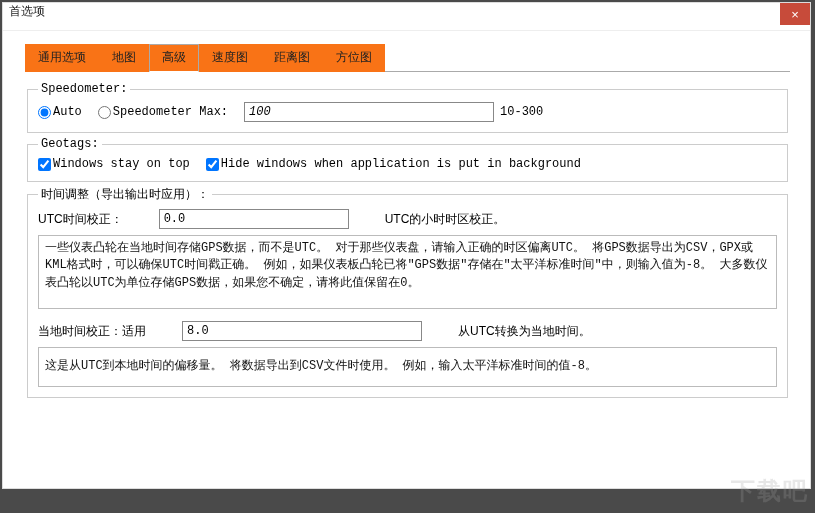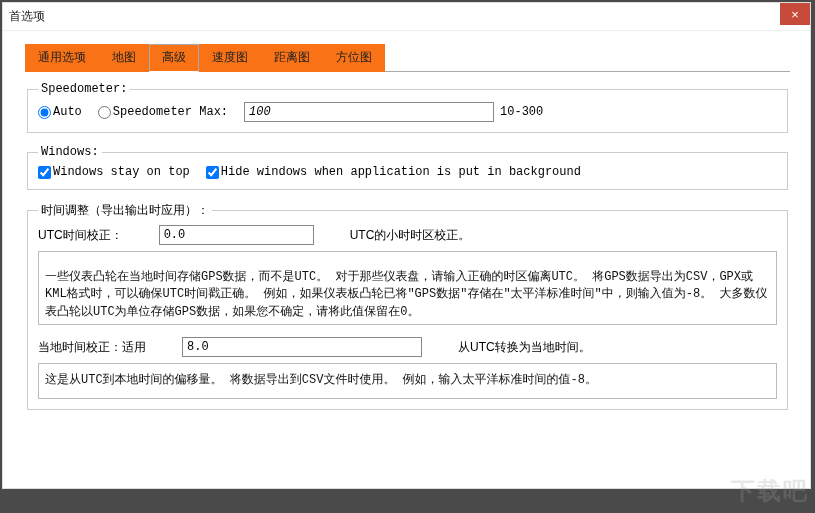--- a/index.html
+++ b/index.html
@@ -15,21 +15,21 @@
     position: absolute;
     top: 2px; left: 2px; right: 4px; bottom: 24px;
     background: #fff;
     border: 1px solid #ddd;
     display: flex;
     flex-direction: column;
   }
   .titlebar {
     height: 28px;
     display: flex;
-    align-items: center;
+    align-items: flex-start;
     padding: 0 6px;
     border-bottom: 1px solid #eee;
     position: relative;
   }
   .titlebar .title { font-size: 12px; color: #222; }
   .close-btn {
     position: absolute;
     top: 0; right: 0;
     width: 30px; height: 22px;
     background: #c74b3a;
@@ -65,21 +65,21 @@
     flex: 1;
     margin: 0 20px 14px 22px;
     border-top: 1px solid #aaa;
     padding-top: 6px;
     font-family: "Courier New", monospace;
     font-size: 12px;
     overflow: hidden;
   }
   fieldset {
     border: 1px solid #ccc;
-    margin: 4px 2px 12px 2px;
+    margin: 4px 2px 4px 2px;
     padding: 6px 10px 10px 10px;
   }
   fieldset legend {
     padding: 0 3px;
     font-family: "Courier New", monospace;
     font-size: 12px;
   }
   .row { display: flex; align-items: center; gap: 6px; flex-wrap: wrap; }
   input[type="text"] {
     font-family: "Courier New", monospace;
@@ -89,33 +89,33 @@
     height: 20px;
   }
   input[type="radio"], input[type="checkbox"] {
     margin-right: 2px;
     width: 13px; height: 13px;
     vertical-align: middle;
   }
   label { display: inline-flex; align-items: center; margin-right: 10px; cursor: pointer; }
   .mono { font-family: "Courier New", monospace; }
   .speed-input { width: 250px; font-style: italic; }
-  .utc-input { width: 155px; }
+  .utc-input { width: 190px; }
   .local-input { width: 240px; }
   .textbox {
     border: 1px solid #bbb;
-    padding: 17px 6px;
+    padding: 4px 6px;
     margin-top: 6px;
     font-family: "SimSun", "Courier New", monospace;
     font-size: 12px;
     line-height: 1.45;
     color: #111;
   }
   .textbox.tall { height: 74px; }
-  .textbox.short { height: 28px; display:flex; align-items:center;text-align:right; }
+  .textbox.short { height: 40px; display:flex; align-items:center;text-align:right; }
   .time-fieldset legend { font-family: "Microsoft YaHei", SimSun, sans-serif; }
   .time-fieldset .row { font-family: "Microsoft YaHei", SimSun, sans-serif; gap: 36px; }
   .time-label { font-family: "SimSun","Microsoft YaHei", sans-serif; }
   .watermark {
     position: absolute;
     right: 6px; bottom: 6px;
     font-size: 24px;
     font-weight: 700;
     color: rgba(160,160,160,0.25);
     font-family: Liberation Serif, serif;
@@ -157,21 +157,21 @@
           <input type="radio" name="speed" style="">
           <span class="mono">Speedometer Max:</span>
         </label>
         <input type="text" class="speed-input" value="100" style="">
         <span class="mono">10-300</span>
       </div>
     </fieldset>
 
 
     <fieldset>
-      <legend>Windows:</legend>
+      <legend>Geotags:</legend>
       <div class="row">
         <label>
           <input type="checkbox" checked="" style="">
           <span class="mono">Windows stay on top</span>
         </label>
         <label>
           <input type="checkbox" checked="" style="">
           <span class="mono">Hide windows when application is put in background</span>
         </label>
       </div>

